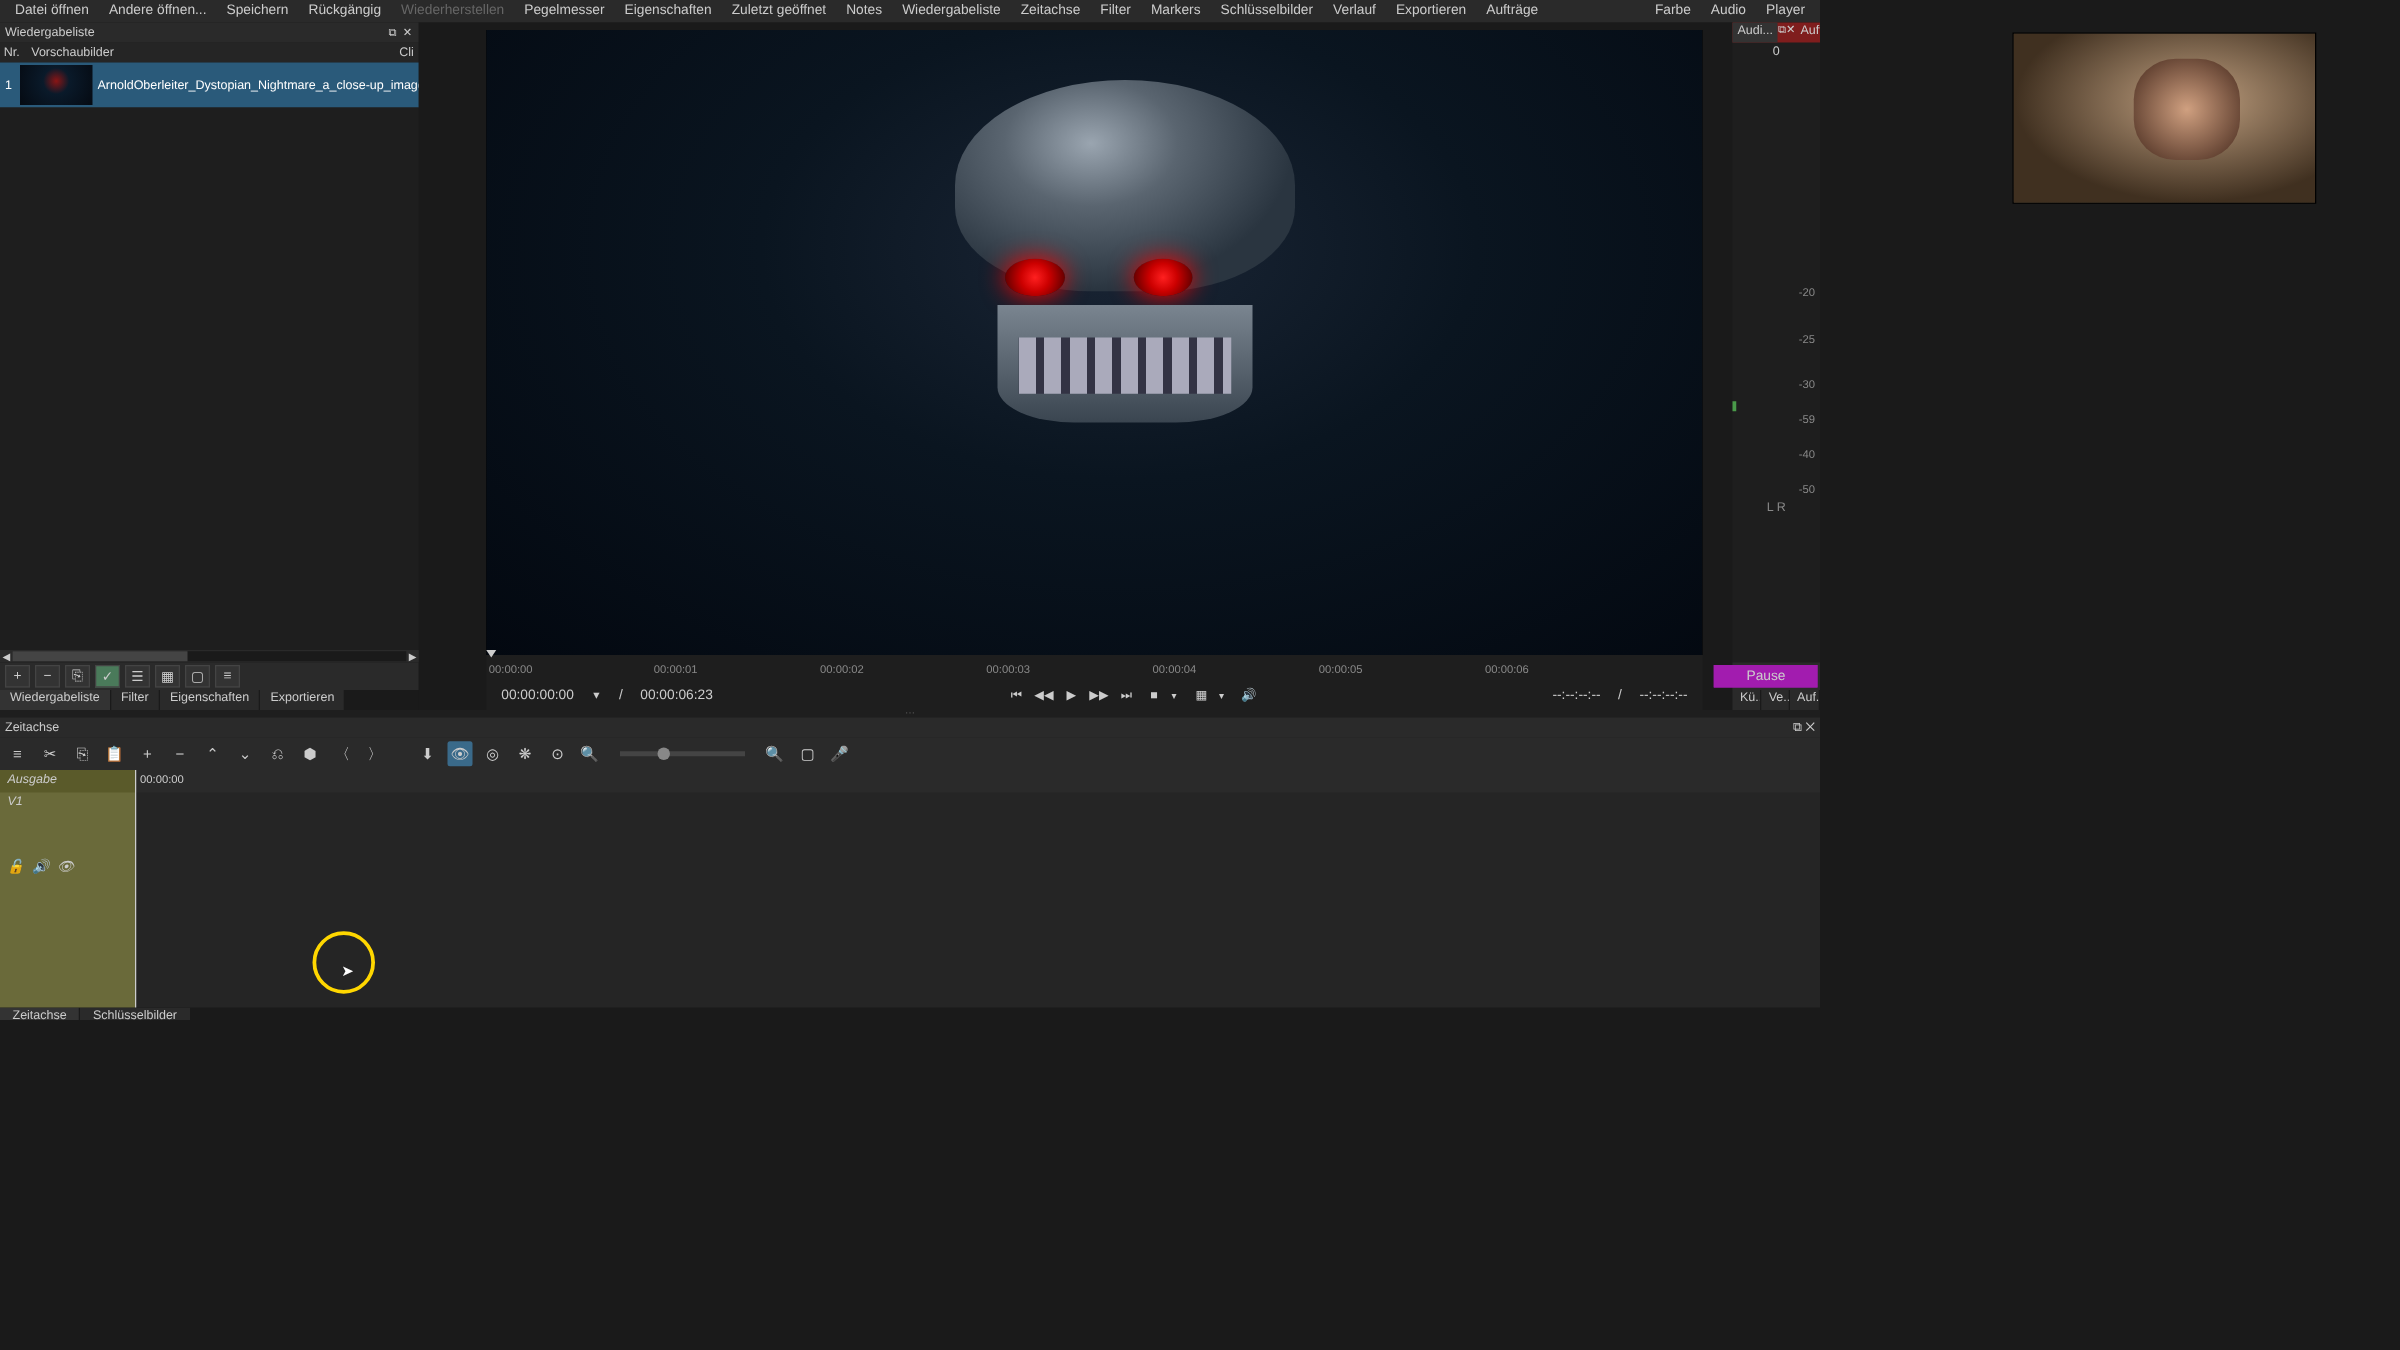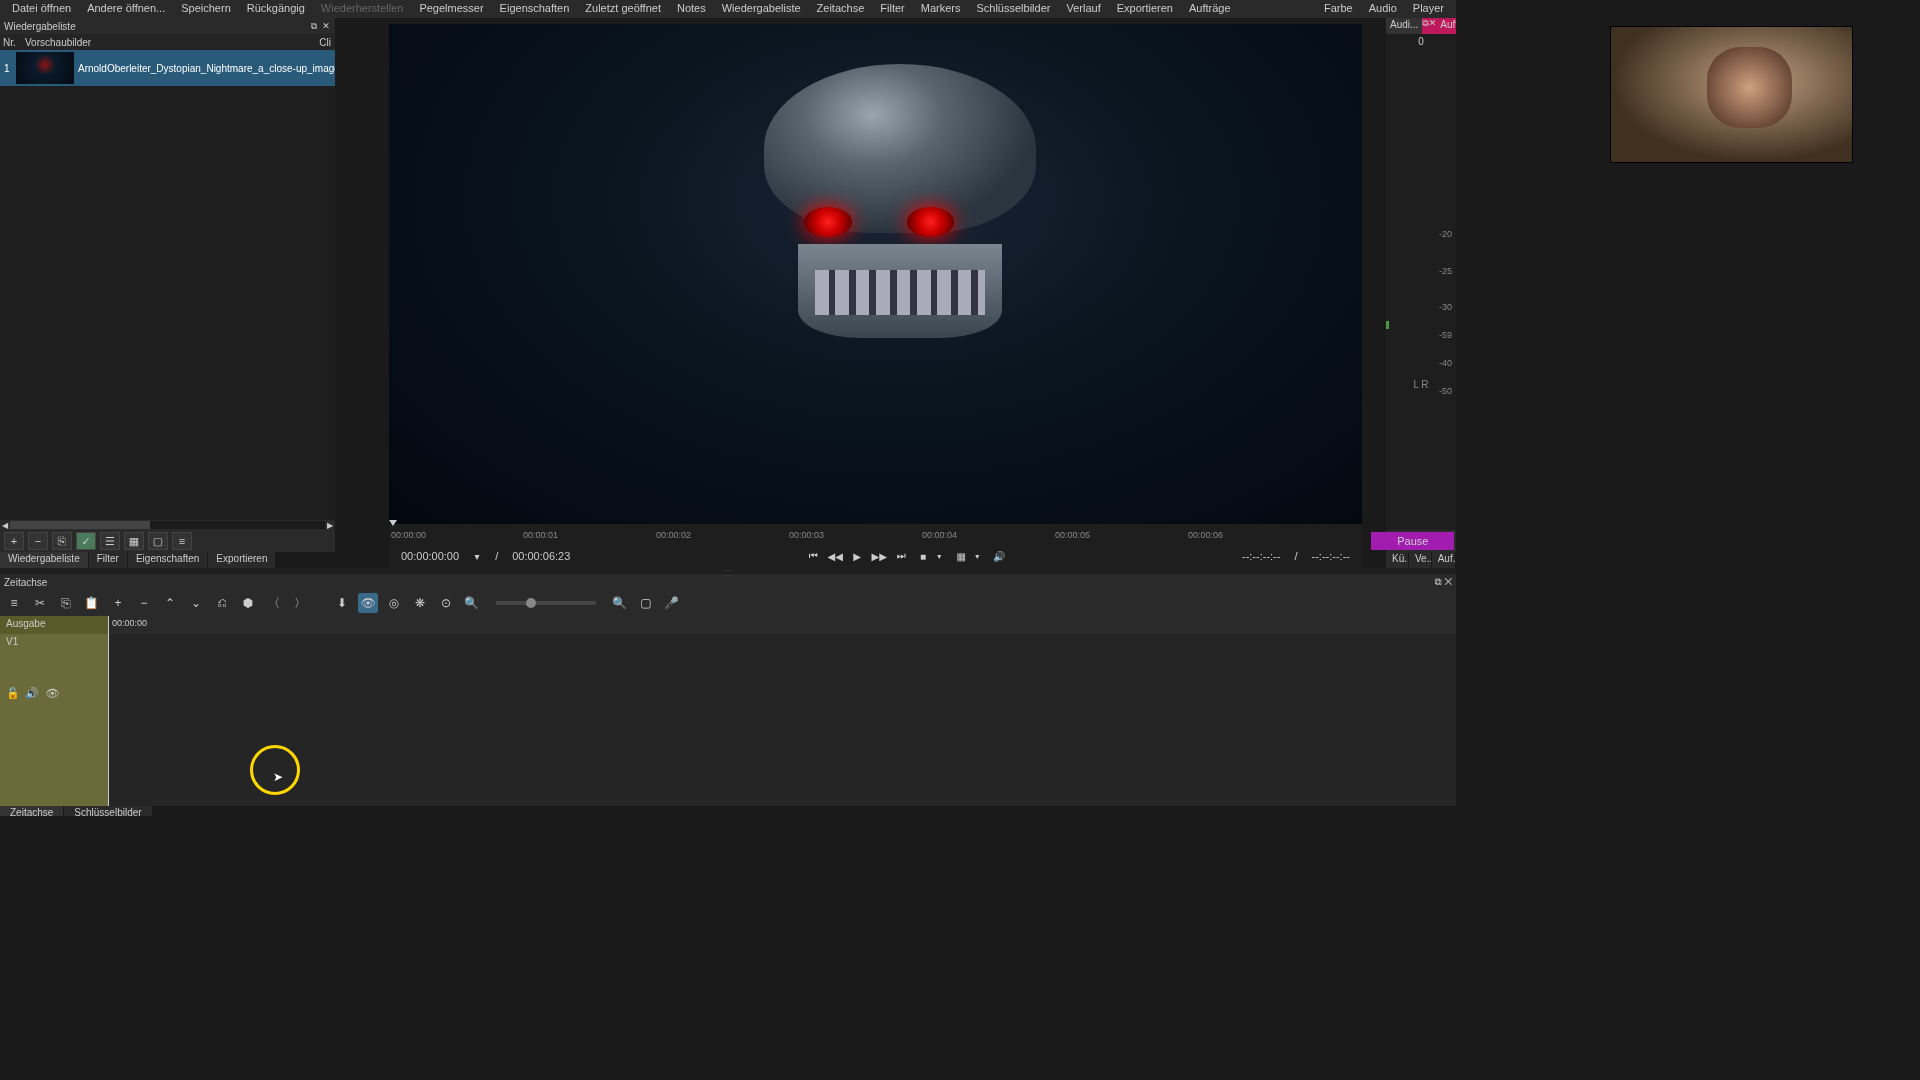--- a/index.html
+++ b/index.html
@@ -61,43 +61,43 @@
 .transport .tc { font-size: 11px; color: #ccc; padding: 0 4px; }
 .transport .spacer { flex: 1; }
 .transport .btn { width: 16px; height: 16px; display: flex; align-items: center; justify-content: center; cursor: pointer; font-size: 10px; }
 .transport .dropdown { width: 10px; font-size: 8px; }
 
 .src-proj-tabs { height: 16px; display: flex; font-size: 10px; margin-left: 54px;}
 .src-proj-tabs .tab { padding: 1px 10px; background: #2a2a2a; margin-right: 1px; cursor: pointer; }
 .src-proj-tabs .tab.active { background: #333; }
 
 .right-panel { width: 70px; background: #1e1e1e; display: flex; flex-direction: column; }
-.right-tabs { display: flex; background: #be185d; height: 16px; font-size: 10px; }
+.right-tabs { display: flex; background: #7f1d1d; height: 16px; font-size: 10px; }
 .right-tabs .tab { padding: 1px 4px; cursor: pointer; }
 .right-tabs .tab.active { background: #333; }
 .right-tabs .spacer2 { flex: 1; }
 .audio-meter { flex: 1; position: relative; }
 .audio-meter .bar { position: absolute; left: 0; top: 272px; width: 3px; height: 8px; background: #4a9a4a; }
 .audio-meter .label { position: absolute; font-size: 9px; color: #888; right: 4px; }
-.audio-meter .lr { position: absolute; bottom: 140px; width: 100%; text-align: center; font-size: 10px; color: #888; }
+.audio-meter .lr { position: absolute; bottom: 118px; width: 100%; text-align: center; font-size: 10px; color: #888; }
 
 .right-toolbar { background: #2a2a2a; height: 22px; display: flex; align-items: center; justify-content: center; gap: 8px; }
 .right-tabs2 { display: flex; background: #1a1a1a; height: 16px; font-size: 10px; }
 .right-tabs2 .tab { padding: 1px 6px; background: #2a2a2a; margin-right: 1px; cursor: pointer; overflow: hidden; }
 
 .timeline { background: #1e1e1e; height: 248px; display: flex; flex-direction: column; }
 .timeline-header { background: #2a2a2a; height: 16px; padding: 0 4px; display: flex; align-items: center; font-size: 10px; justify-content: space-between;}
 .timeline-toolbar { background: #2a2a2a; height: 26px; display: flex; align-items: center; padding: 0 4px; gap: 6px; }
 .tl-btn { width: 20px; height: 20px; display: flex; align-items: center; justify-content: center; cursor: pointer; font-size: 12px; }
 .tl-btn.active { background: #3a6a8a; border-radius: 2px; }
 .zoom-slider { width: 100px; height: 4px; background: #444; position: relative; margin: 0 8px; }
 .zoom-slider .handle { position: absolute; left: 30px; top: -3px; width: 10px; height: 10px; background: #888; border-radius: 50%; }
 
 .timeline-body { flex: 1; display: flex; background: #1a1a1a; position: relative; }
-.track-headers { width: 108px; background: #6a6a3a; }
+.track-headers { width: 108px; background: #6a6a3a; font-style: italic; }
 .track-header { height: 18px; padding: 2px 6px; font-size: 10px; background: #5a5a2a; }
 .track-header2 { height: 68px; padding: 2px 6px; font-size: 10px; display: flex; flex-direction: column; justify-content: space-between; }
 .track-controls { display: flex; gap: 6px; font-size: 11px; }
 .track-area { flex: 1; background: #252525; position: relative; }
 .track-ruler { height: 18px; background: #2a2a2a; font-size: 9px; padding: 2px 4px; color: #ccc; }
 .track-row { height: 68px; background: #2a2a2a; border-top: 1px solid #1a1a1a; position: relative; }
 .clip { position: absolute; left: 0; top: 0; width: 130px; height: 66px; background: linear-gradient(180deg, #3a7a9a 0%, #2a5a7a 100%); border: 1px solid #1a4a6a; border-bottom: 2px solid #cc3333; }
 .clip .label { position: absolute; top: 1px; right: 2px; font-size: 9px; background: rgba(255,255,255,0.7); color: #000; padding: 0 2px; }
 .clip .thumb2 { position: absolute; left: 1px; top: 1px; width: 60px; height: 34px; background: radial-gradient(circle at 50% 40%, #8a1515 0%, #0a1a2a 30%, #050a12 100%); }
 .playhead-line { position: absolute; left: 0; top: 0; width: 1px; height: 100%; background: #ccc; }

